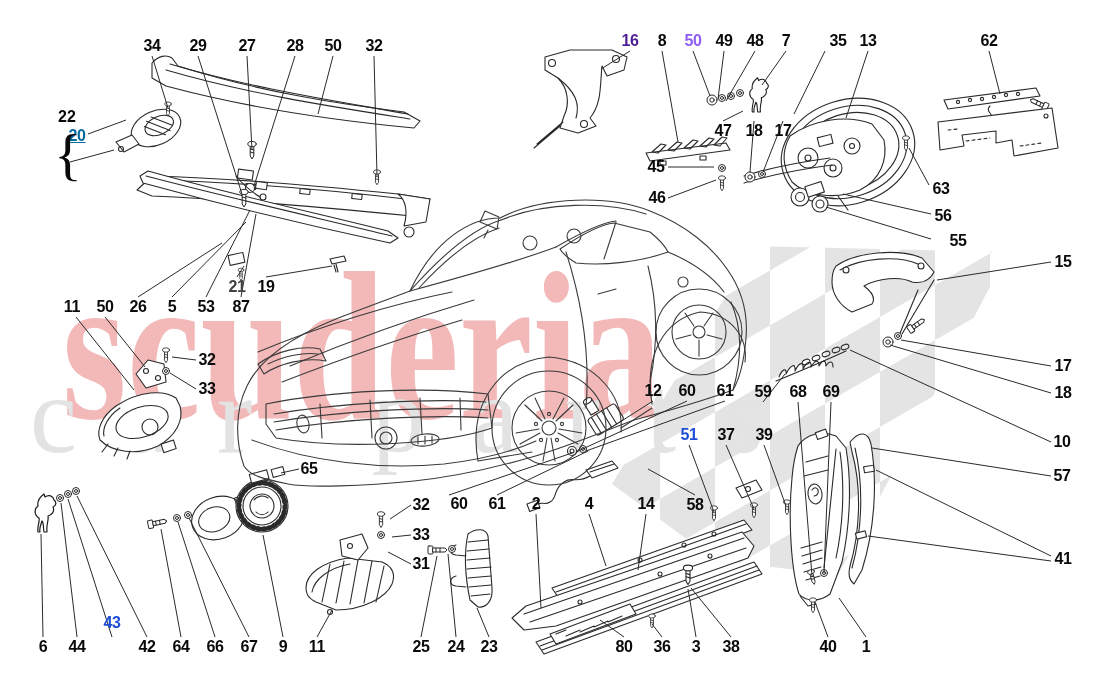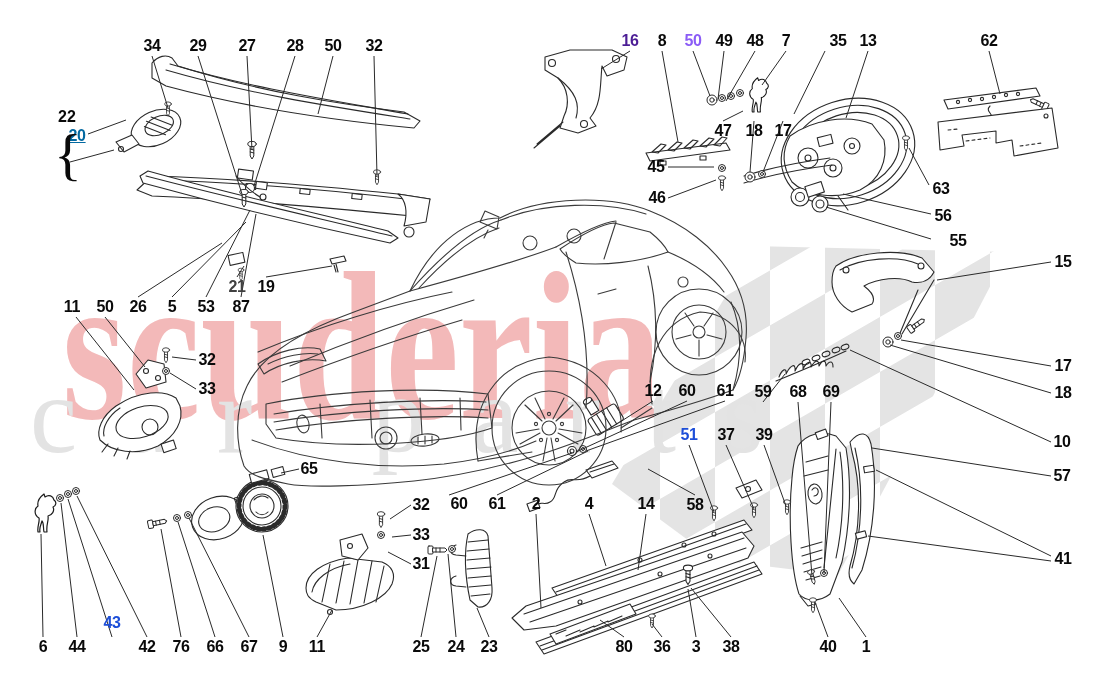--- a/index.html
+++ b/index.html
@@ -501,21 +501,21 @@
       <div class="callout" style="left: 589px; top: 504px; color: rgb(10, 10, 10);">4</div>
       <div class="callout" style="left: 646px; top: 504px; color: rgb(10, 10, 10);">14</div>
       <div class="callout" style="left: 695px; top: 505px; color: rgb(10, 10, 10);">58</div>
       <div class="callout" style="left: 421px; top: 535px; color: rgb(10, 10, 10);">33</div>
       <div class="callout" style="left: 421px; top: 564px; color: rgb(10, 10, 10);">31</div>
       <div class="callout" style="left: 1063px; top: 559px; color: rgb(10, 10, 10);">41</div>
       <div class="callout" style="left: 43px; top: 647px; color: rgb(10, 10, 10);">6</div>
       <div class="callout" style="left: 77px; top: 647px; color: rgb(10, 10, 10);">44</div>
       <div class="callout" style="left: 112px; top: 610px; color: #1d4ed8; margin-top: 13px;">43</div>
       <div class="callout" style="left: 147px; top: 647px; color: rgb(10, 10, 10);">42</div>
-      <div class="callout" style="left: 181px; top: 647px; color: rgb(10, 10, 10);">76</div>
+      <div class="callout" style="left: 181px; top: 647px; color: rgb(10, 10, 10);">64</div>
       <div class="callout" style="left: 215px; top: 647px; color: rgb(10, 10, 10);">66</div>
       <div class="callout" style="left: 249px; top: 647px; color: rgb(10, 10, 10);">67</div>
       <div class="callout" style="left: 283px; top: 647px; color: rgb(10, 10, 10);">9</div>
       <div class="callout" style="left: 317px; top: 647px; color: rgb(10, 10, 10);">11</div>
       <div class="callout" style="left: 421px; top: 647px; color: rgb(10, 10, 10);">25</div>
       <div class="callout" style="left: 456px; top: 647px; color: rgb(10, 10, 10);">24</div>
       <div class="callout" style="left: 489px; top: 647px; color: rgb(10, 10, 10);">23</div>
       <div class="callout" style="left: 624px; top: 647px; color: rgb(10, 10, 10);">80</div>
       <div class="callout" style="left: 662px; top: 647px; color: rgb(10, 10, 10);">36</div>
       <div class="callout" style="left: 696px; top: 647px; color: rgb(10, 10, 10);">3</div>

